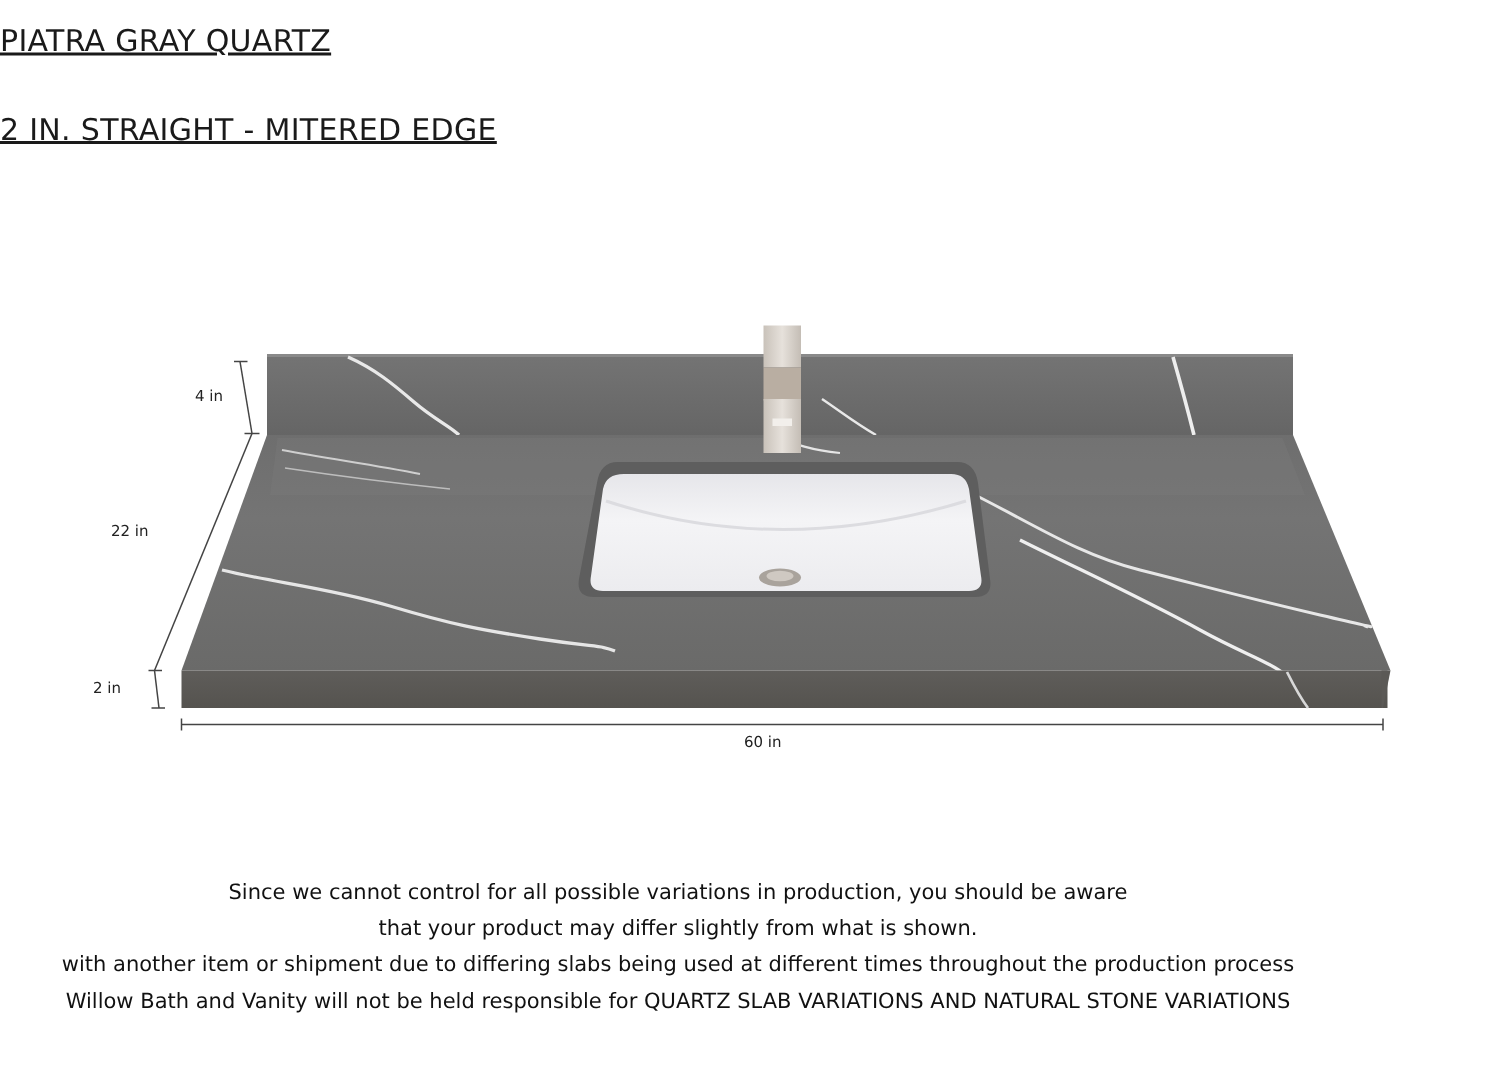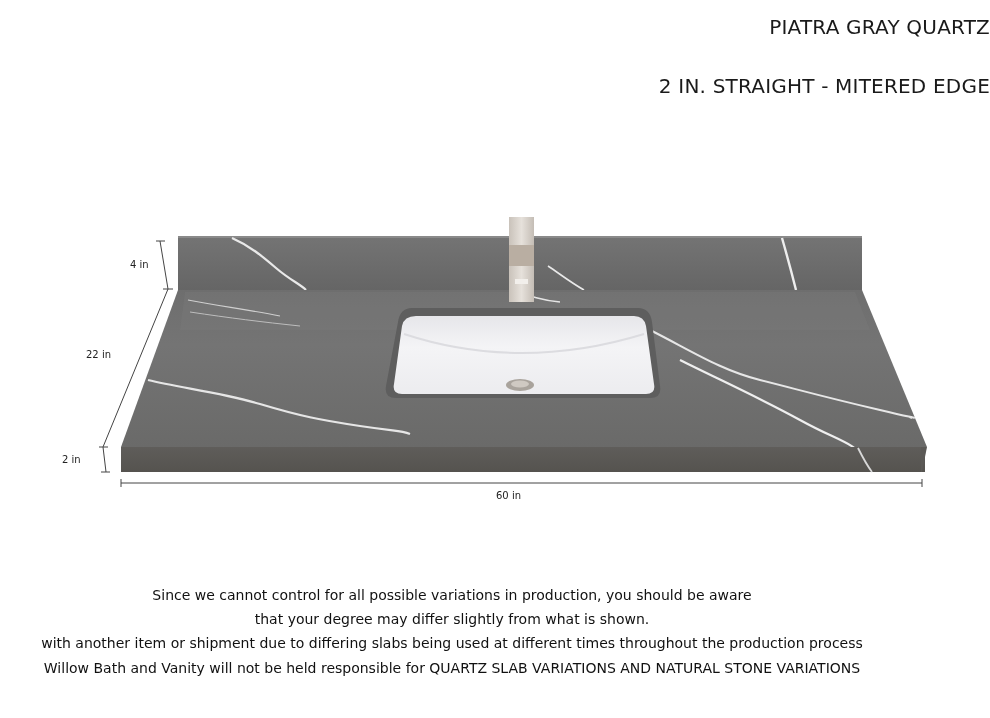--- a/index.html
+++ b/index.html
@@ -1,17 +1,17 @@
 <!DOCTYPE html>
 <html><head>
 <meta charset="utf-8">
 <style>
   html, body { margin:0; padding:0; background:#ffffff; }
   body { width:990px; height:718px; position:relative; overflow:hidden; font-family:"DejaVu Sans", "Liberation Sans", sans-serif; color:#1a1a1a; }
-  .title { position:absolute; left:0; width:990px; text-align:right; font-size:20px; letter-spacing:0.2px; }
+  .title { position:absolute; left:0; width:990px; text-align:left; font-size:20px; letter-spacing:0.2px;text-decoration:underline; }
   .t1 { top:15px; }
   .t2 { top:74px; }
   .dim-label { position:absolute; font-size:10px; color:#222; }
   .scene { position:absolute; left:0; top:0; width:990px; height:718px; }
   .disclaimer { position:absolute; left:0; top:583px; width:904px; text-align:center; font-size:14px; line-height:24.2px; color:#111; }
   .disclaimer div { white-space:nowrap; }
 </style>
 </head>
 <body>
 
@@ -100,22 +100,22 @@
     <line x1="99" y1="447" x2="108" y2="447"></line>
     <line x1="101" y1="472" x2="110" y2="472"></line>
 
     <line x1="121" y1="483" x2="922" y2="483"></line>
     <line x1="121" y1="479" x2="121" y2="487"></line>
     <line x1="922" y1="479" x2="922" y2="487"></line>
   </g>
 </svg>
 
 <div class="dim-label" style="left:130px; top:259px;">4 in</div>
-<div class="dim-label" style="left:86px; top:349px;">22 in</div>
+<div class="dim-label" style="left:74px; top:349px;">22 in</div>
 <div class="dim-label" style="left:62px; top:454px;">2 in</div>
 <div class="dim-label" style="left:496px; top:490px;text-align:center;">60 in</div>
 
 <div class="disclaimer">
   <div>Since we cannot control for all possible variations in production, you should be aware</div>
-  <div>that your degree may differ slightly from what is shown.</div>
+  <div>that your product may differ slightly from what is shown.</div>
   <div>with another item or shipment due to differing slabs being used at different times throughout the production process</div>
   <div>Willow Bath and Vanity will not be held responsible for QUARTZ SLAB VARIATIONS AND NATURAL STONE VARIATIONS</div>
 </div>
 
 </body></html>

